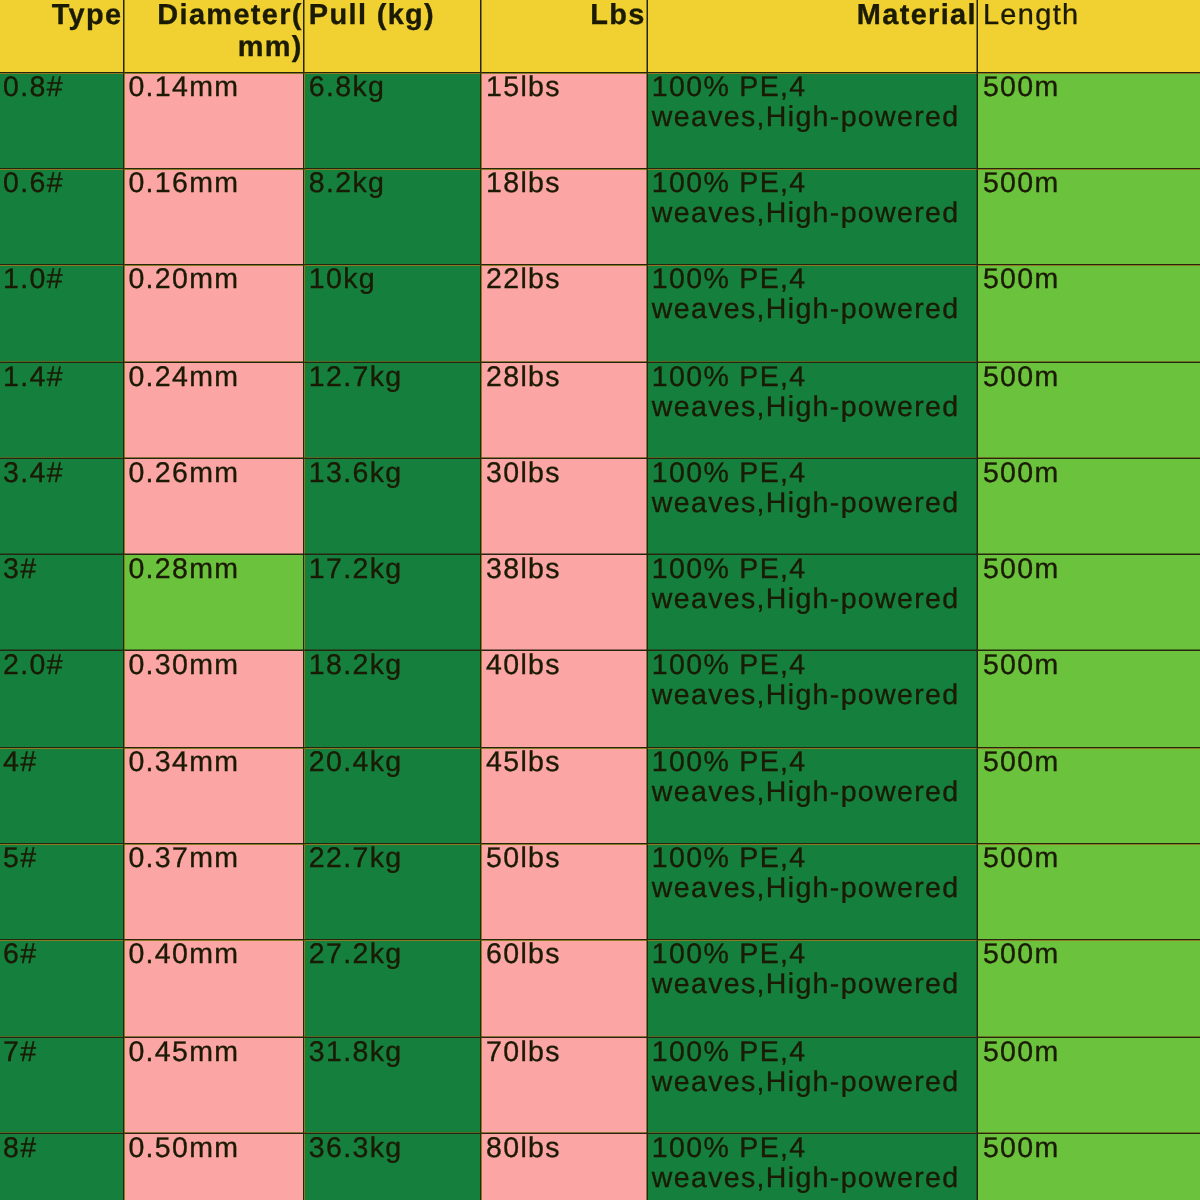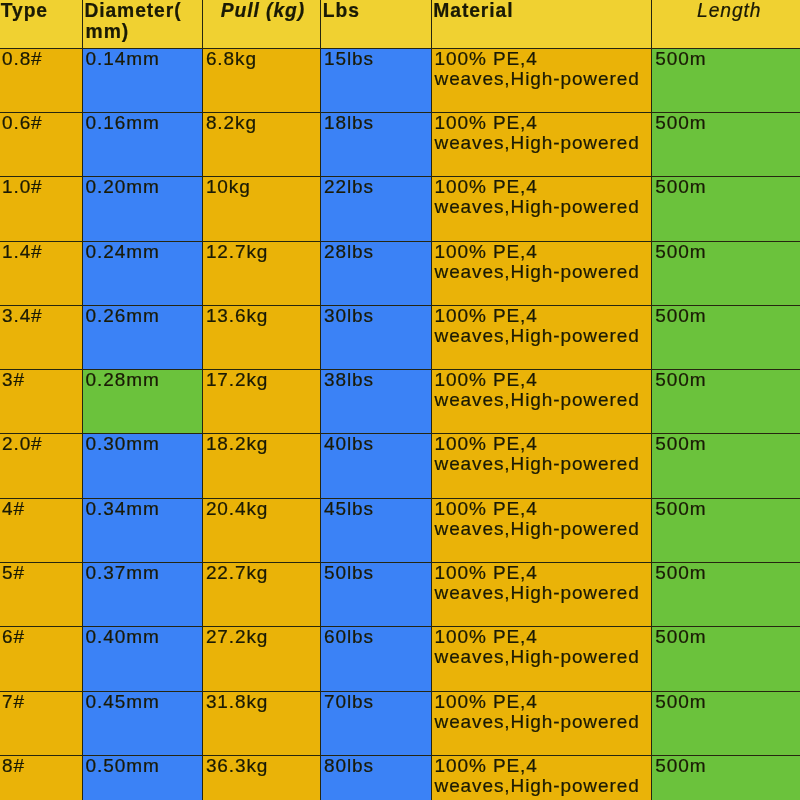--- a/index.html
+++ b/index.html
@@ -18,32 +18,32 @@
       font-size:19px;
       letter-spacing:0.9px;
       line-height:20px;
       font-weight:normal;
       -webkit-text-stroke:0.22px #1a1a05;
       text-align:left;
       box-sizing:border-box;
       overflow:hidden;
   }
   .spec-table th{font-weight:bold;height:48.5px;white-space:pre-line;font-size:19.3px;line-height:21.3px;}
-  .spec-table th.center{text-align:left;text-indent:-1.2px;}
-  .spec-table th.left{text-align:center;font-style:italic;}
+  .spec-table th.center{text-align:right;text-indent:-1.2px;}
+  .spec-table th.left{text-align:left;}
   .spec-table th.regular{font-weight:normal;}
   .spec-table td{height:64.31px;}
   .col-type{width:83.6px}
   .col-diameter{width:120.3px}
   .col-pull{width:118.1px}
   .col-lbs{width:110.55px}
   .col-material{width:220.75px}
   .col-length{width:152px}
-  .bg-yellow{background:#eab308}
-  .bg-lgreen{background:#3b82f6}
+  .bg-yellow{background:#15803d}
+  .bg-lgreen{background:#fca5a5}
   .bg-dgreen{background:#6bc23c}
 </style>
 </head>
 <body>
 
 <table class="spec-table">
   <colgroup>
     <col class="col-type">
     <col class="col-diameter">
     <col class="col-pull">

